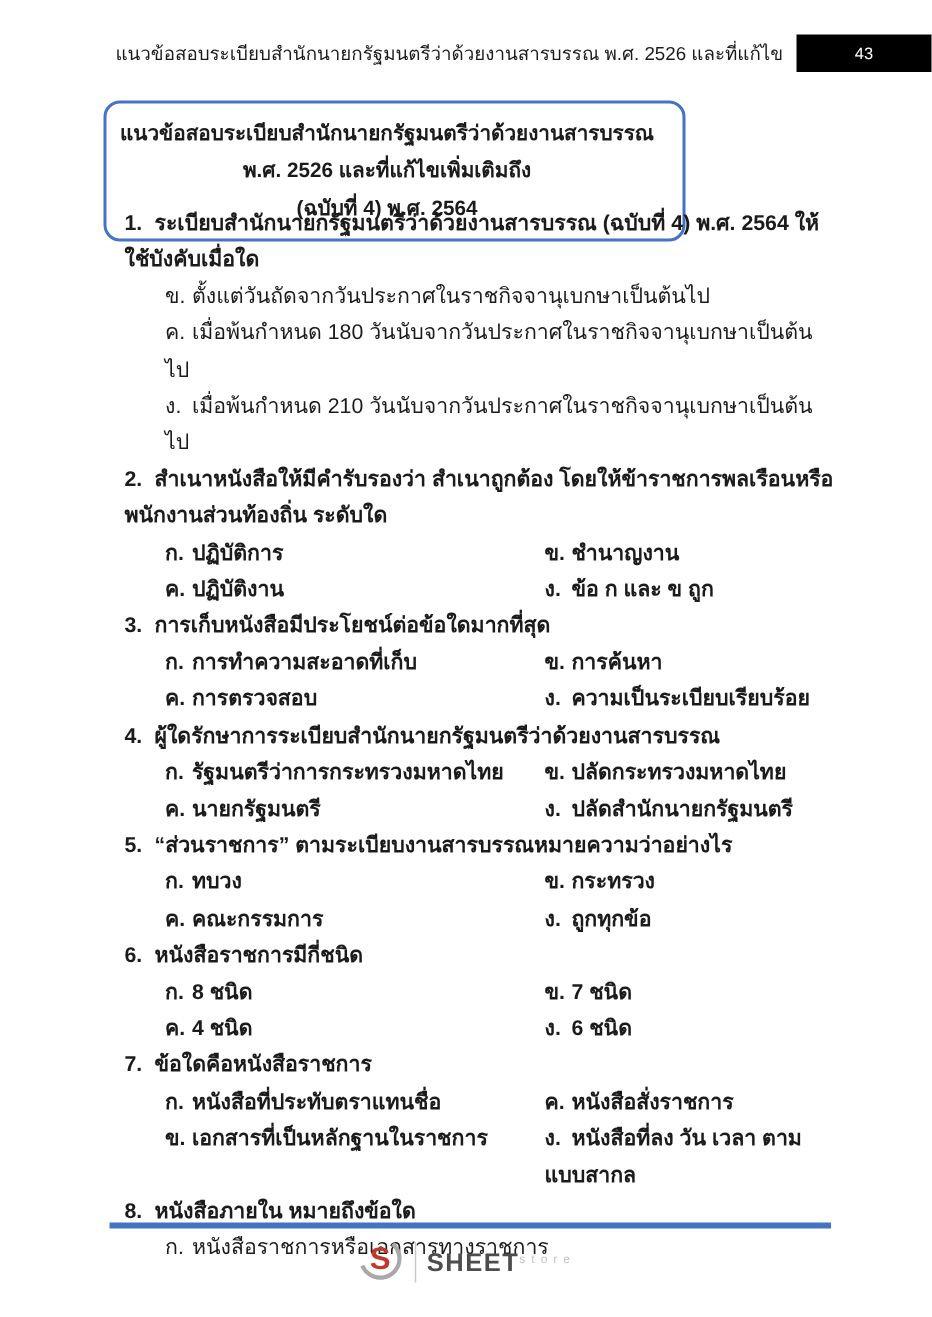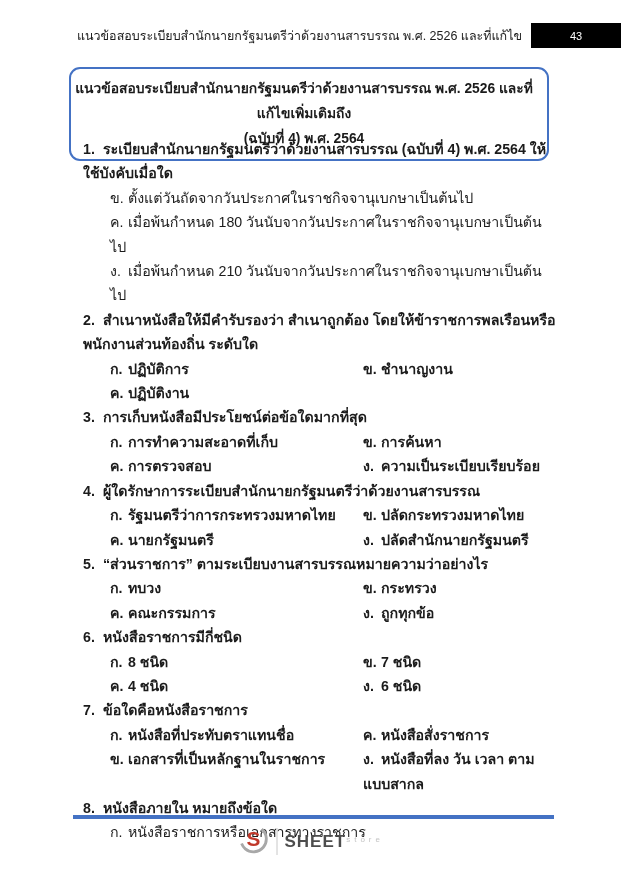--- a/index.html
+++ b/index.html
@@ -38,21 +38,21 @@
     display: flex;
     align-items: center;
     justify-content: center;
     font-size: 11px;
   }
   
   .title-box {
     position: absolute;
     top: 67px;
     left: 69px;
-    width: 480px;
+    width: 388px;
     border: 2.5px solid #4472c4;
     border-radius: 11px;
     padding: 7px 14px 8px 4px;
     text-align: center;
     font-weight: bold;
     font-size: 13.8px;
     line-height: 25px;
     background: #ffffff;
   }
   
@@ -138,20 +138,21 @@
         <div class="option"><span class="opt-label">ค.</span> <span>เมื่อพ้นกำหนด 180 วันนับจากวันประกาศในราชกิจจานุเบกษาเป็นต้นไป</span></div>
         <div class="option"><span class="opt-label">ง.</span> <span>เมื่อพ้นกำหนด 210 วันนับจากวันประกาศในราชกิจจานุเบกษาเป็นต้นไป</span></div>
       </div>
     </div>
     <div class="question">
       <div class="q-line"><span class="q-num">2.</span><span>สำเนาหนังสือให้มีคำรับรองว่า สำเนาถูกต้อง โดยให้ข้าราชการพลเรือนหรือพนักงานส่วนท้องถิ่น ระดับใด</span></div>
       <div class="options grid">
         <div class="option"><span class="opt-label">ก.</span> <span>ปฏิบัติการ</span></div>
         <div class="option"><span class="opt-label">ข.</span> <span>ชำนาญงาน</span></div>
         <div class="option"><span class="opt-label">ค.</span> <span>ปฏิบัติงาน</span></div>
+        <div class="option"><span class="opt-label">ง.</span> <span>ข้อ ก และ ข ถูก</span></div>
       </div>
     </div>
     <div class="question">
       <div class="q-line"><span class="q-num">3.</span><span>การเก็บหนังสือมีประโยชน์ต่อข้อใดมากที่สุด</span></div>
       <div class="options grid">
         <div class="option"><span class="opt-label">ก.</span> <span>การทำความสะอาดที่เก็บ</span></div>
         <div class="option"><span class="opt-label">ข.</span> <span>การค้นหา</span></div>
         <div class="option"><span class="opt-label">ค.</span> <span>การตรวจสอบ</span></div>
         <div class="option"><span class="opt-label">ง.</span> <span>ความเป็นระเบียบเรียบร้อย</span></div>
       </div>

